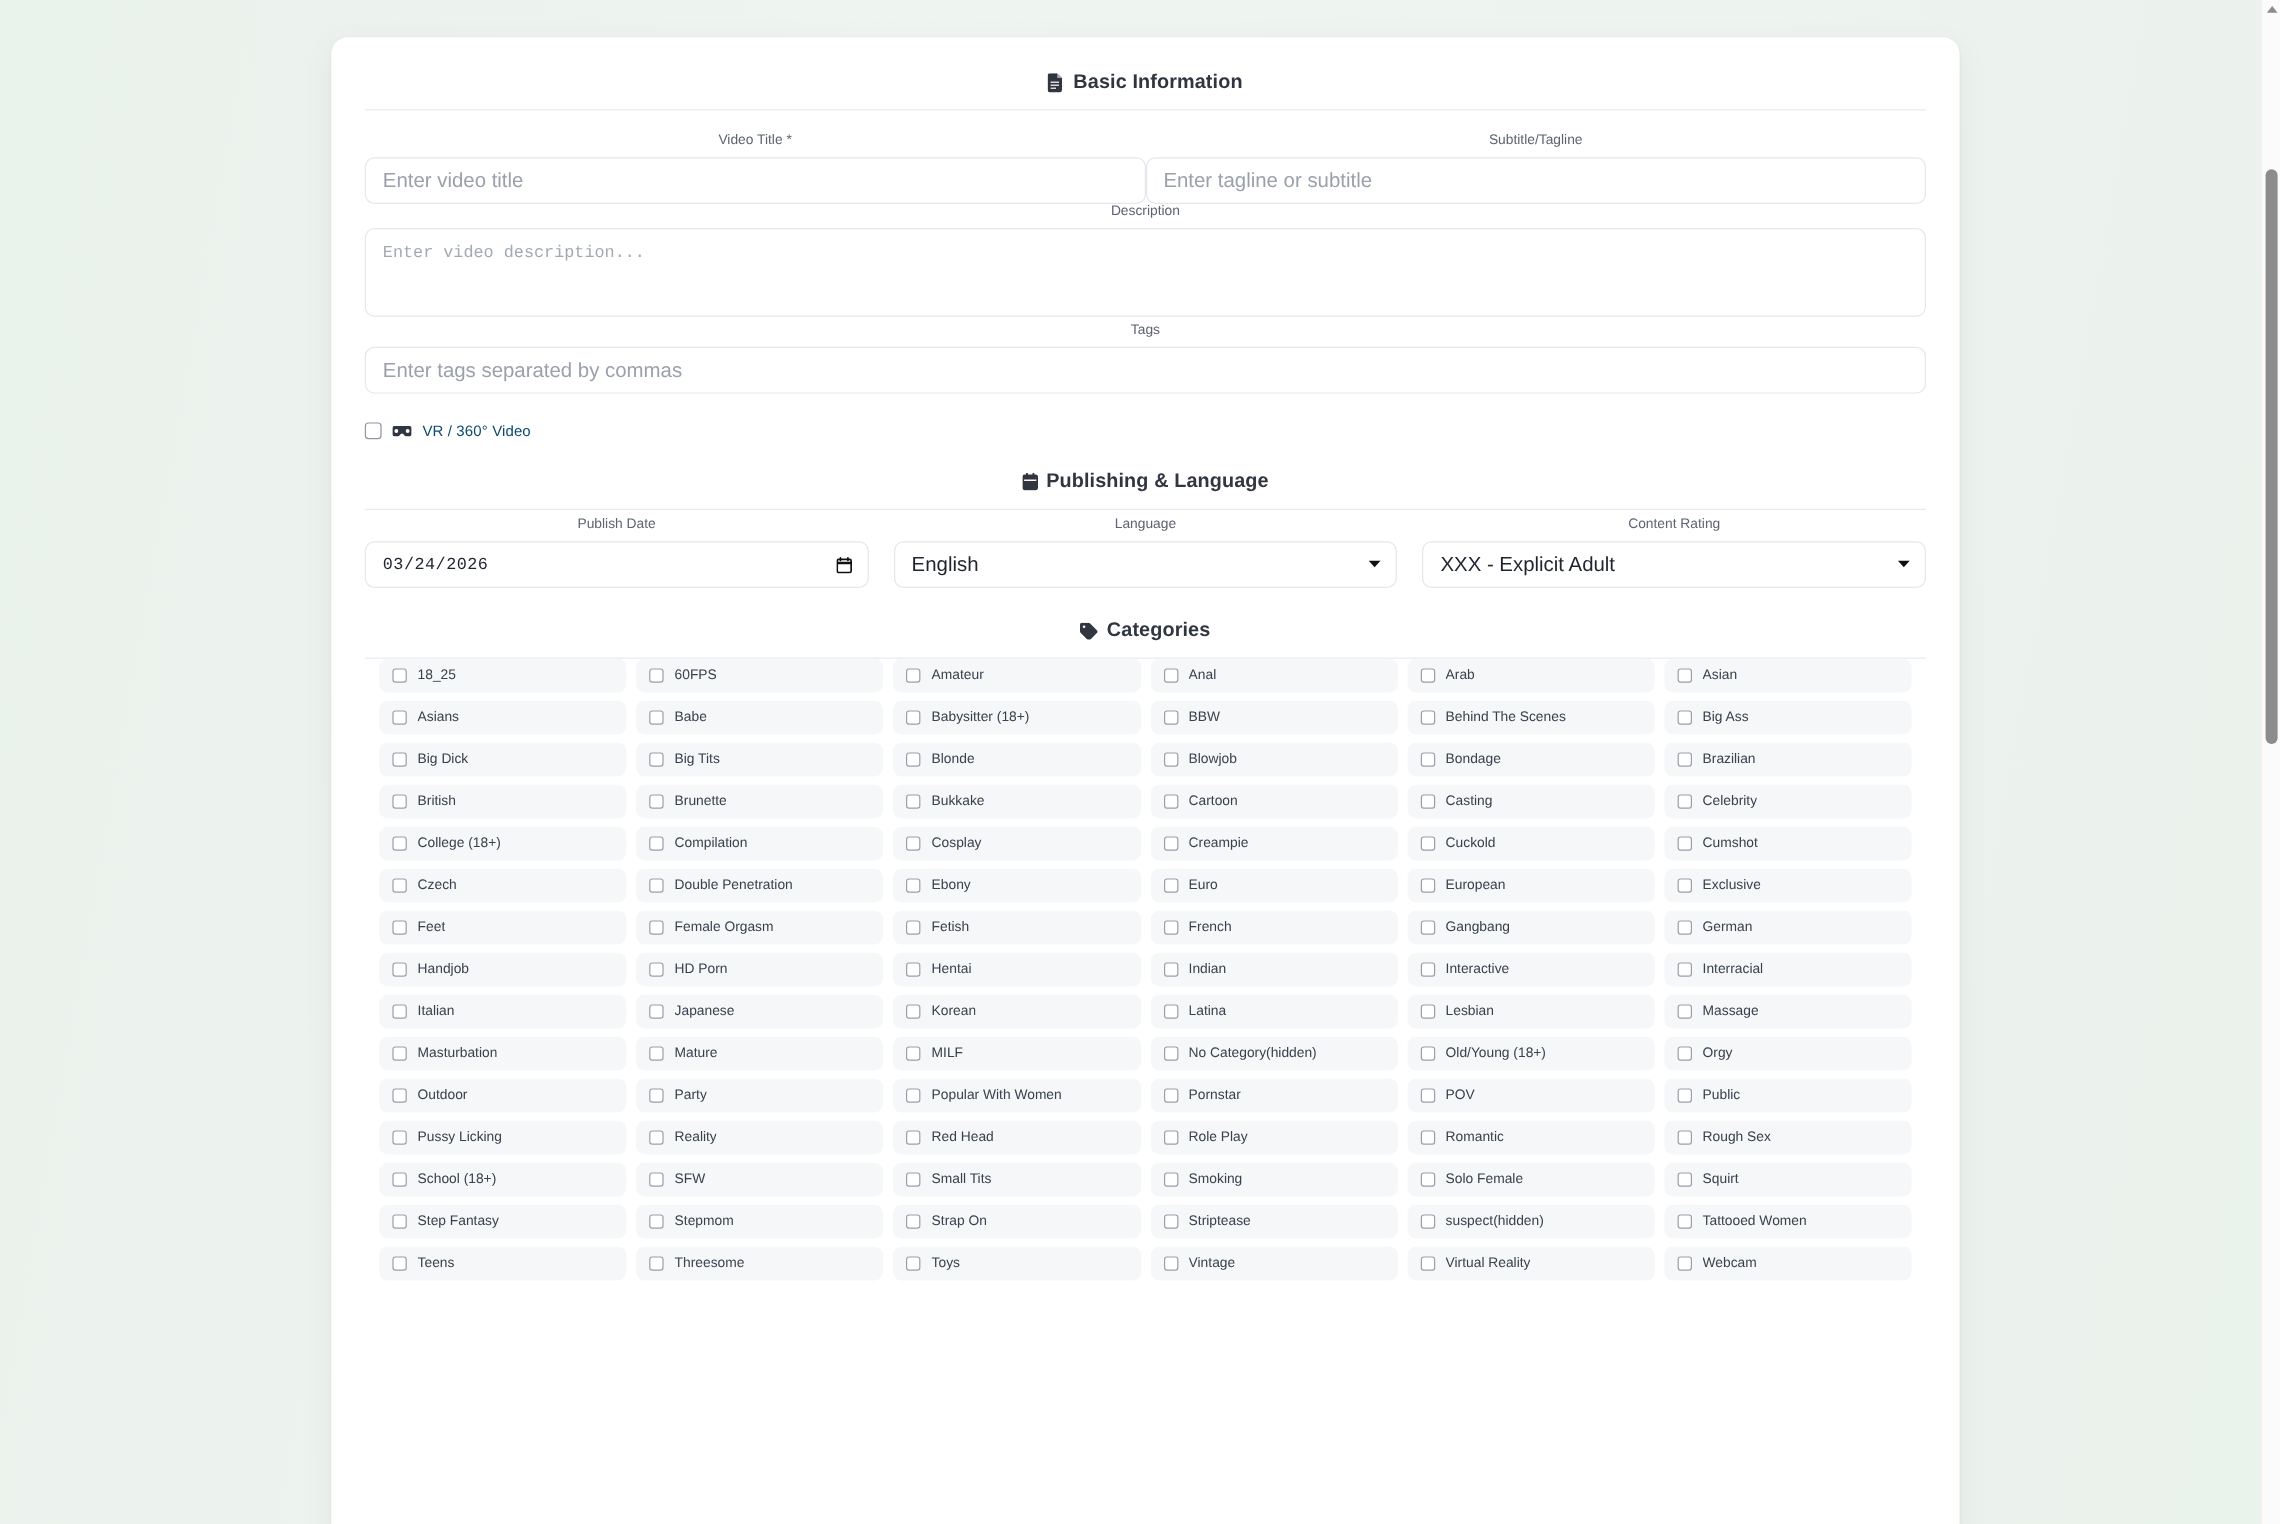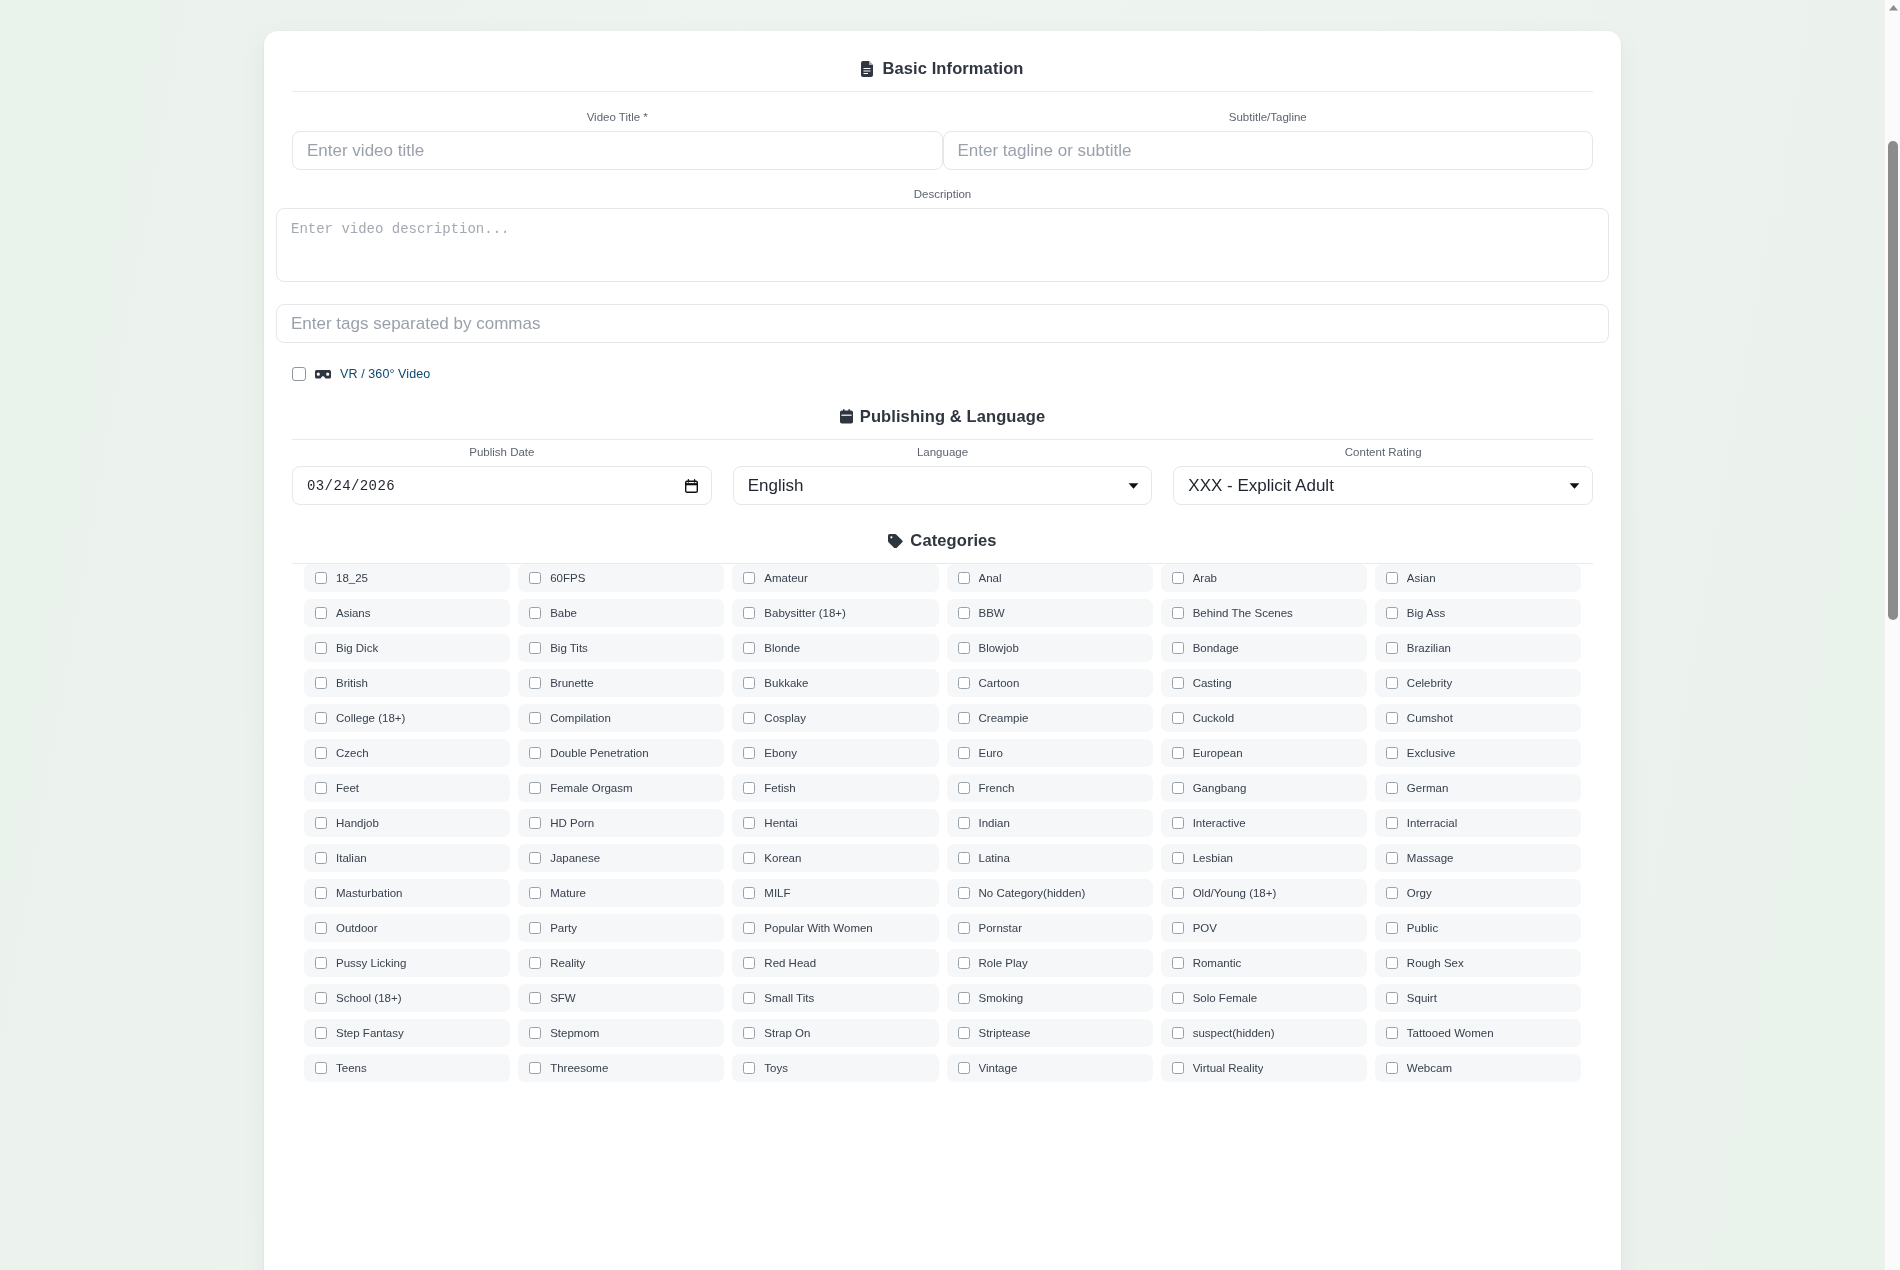--- a/index.html
+++ b/index.html
@@ -20,21 +20,21 @@
   
   .page-bg {
     position: absolute;
     inset: 0;
     background: linear-gradient(100deg, #eaf2ec 0%, #eef4f0 35%, #edf3ef 70%, #eaf2ec 100%);
     z-index: 0;
   }
 
   .scroll-area {
     position: absolute;
-    top: 0; left: 0;
+    top: 0; left: 12px;
     width: 1884px;
     height: 1270px;
     z-index: 1;
   }
 
   
   .card {
     position: absolute;
     left: 264px;
     top: 31px;
@@ -93,21 +93,21 @@
     border-radius: 8px;
     background: #fff;
     padding: 0 14px;
     font-size: 17px;
     color: #1f242e;
     font-family: "Liberation Sans", sans-serif;
     outline: none;
   }
   .input::placeholder { color: #9aa1ab; }
 
-  .full-row { padding: 0 12px; margin-top: 18px; }
+  .full-row { padding: 0 28px; }
 
   textarea.input {
     height: 74px;
     padding: 11px 14px;
     resize: none;
     font-family: "Liberation Mono", monospace;
     font-size: 14px;
     line-height: 1.35;
   }
   textarea.input::placeholder {
@@ -265,20 +265,21 @@
         <input class="input" type="text" placeholder="Enter tagline or subtitle" style="">
       </div>
     </div>
 
     <div class="full-row">
       <label class="field-label">Description</label>
       <textarea class="input" placeholder="Enter video description..." style=""></textarea>
     </div>
 
     <div class="full-row">
+      <label class="field-label">Tags</label>
       <input class="input" type="text" placeholder="Enter tags separated by commas" style="">
     </div>
 
     <div class="vr-row">
       <span class="cb"></span>
       <span class="vr-icon">
         <svg width="16" height="11" viewBox="0 0 16 11" fill="currentColor">
           <path d="M1.6 1h12.8A1.6 1.6 0 0 1 16 2.6v5.3A1.6 1.6 0 0 1 14.4 9.5h-3.1c-.5 0-.9-.2-1.2-.6L9 7.6c-.5-.6-1.5-.6-2 0L5.9 8.9c-.3.4-.7.6-1.2.6H1.6A1.6 1.6 0 0 1 0 7.9V2.6A1.6 1.6 0 0 1 1.6 1zm1.7 2.6a1.6 1.6 0 1 0 0 3.2 1.6 1.6 0 0 0 0-3.2zm9.4 0a1.6 1.6 0 1 0 0 3.2 1.6 1.6 0 0 0 0-3.2z"></path>
         </svg>
       </span>

